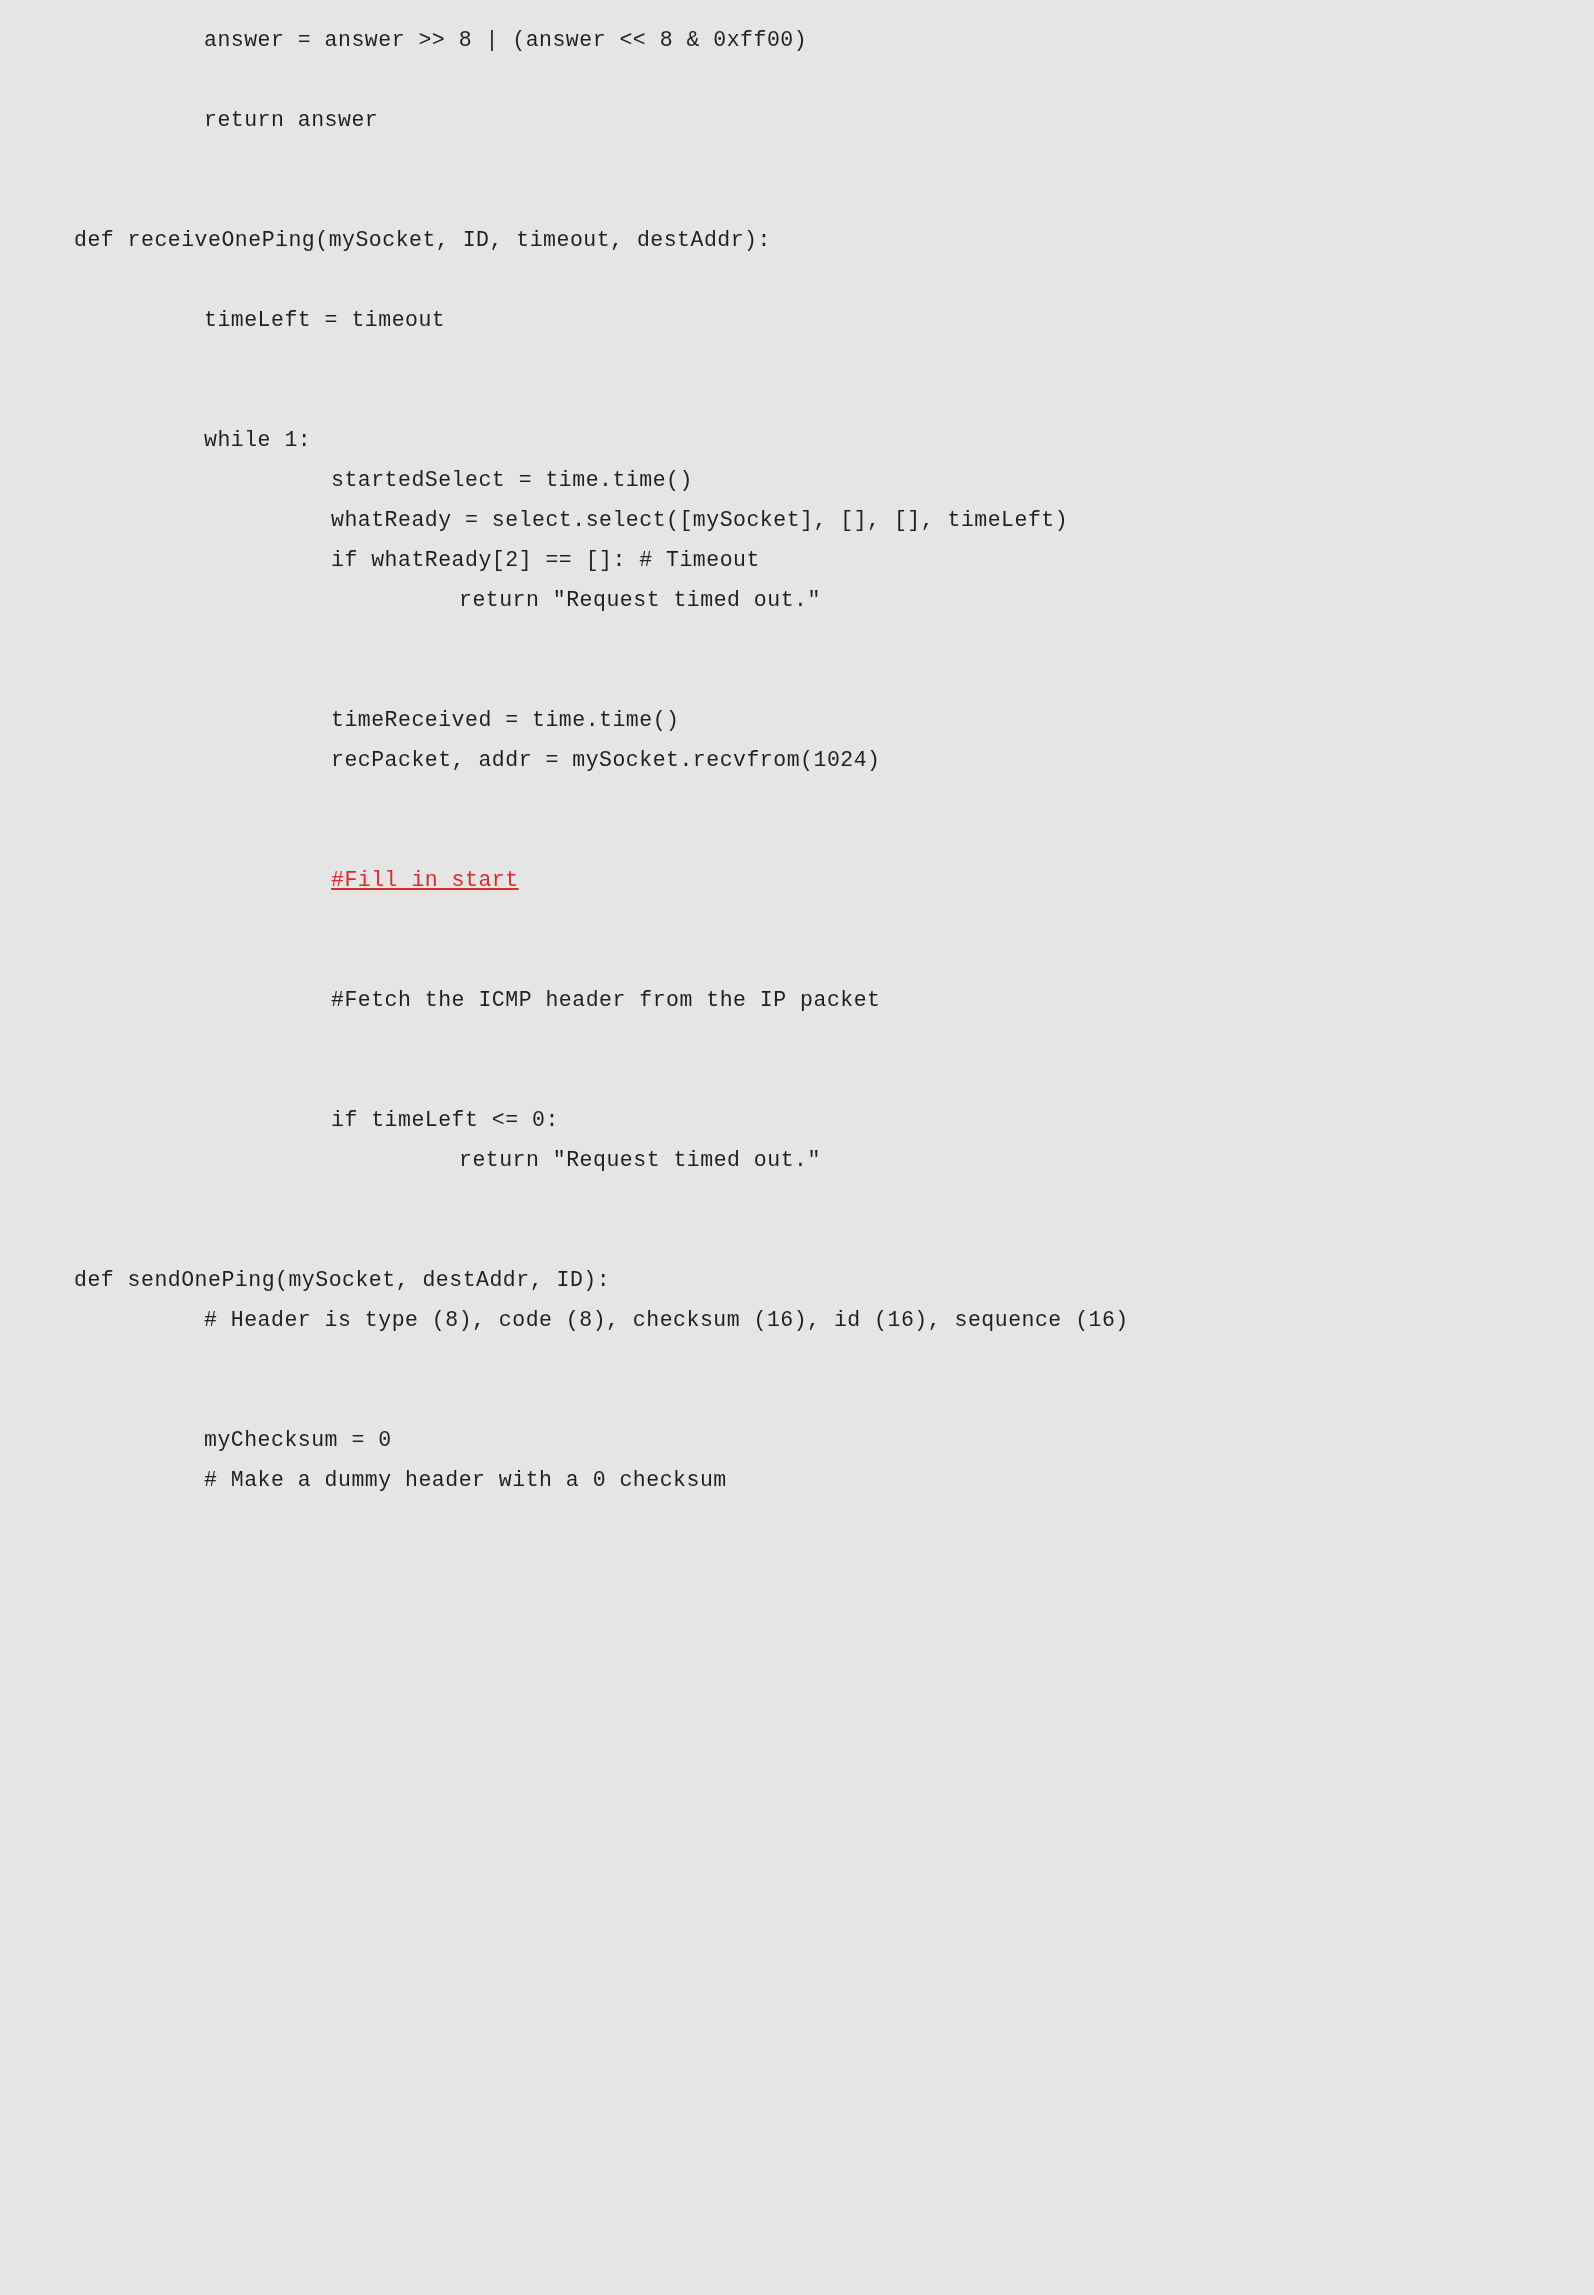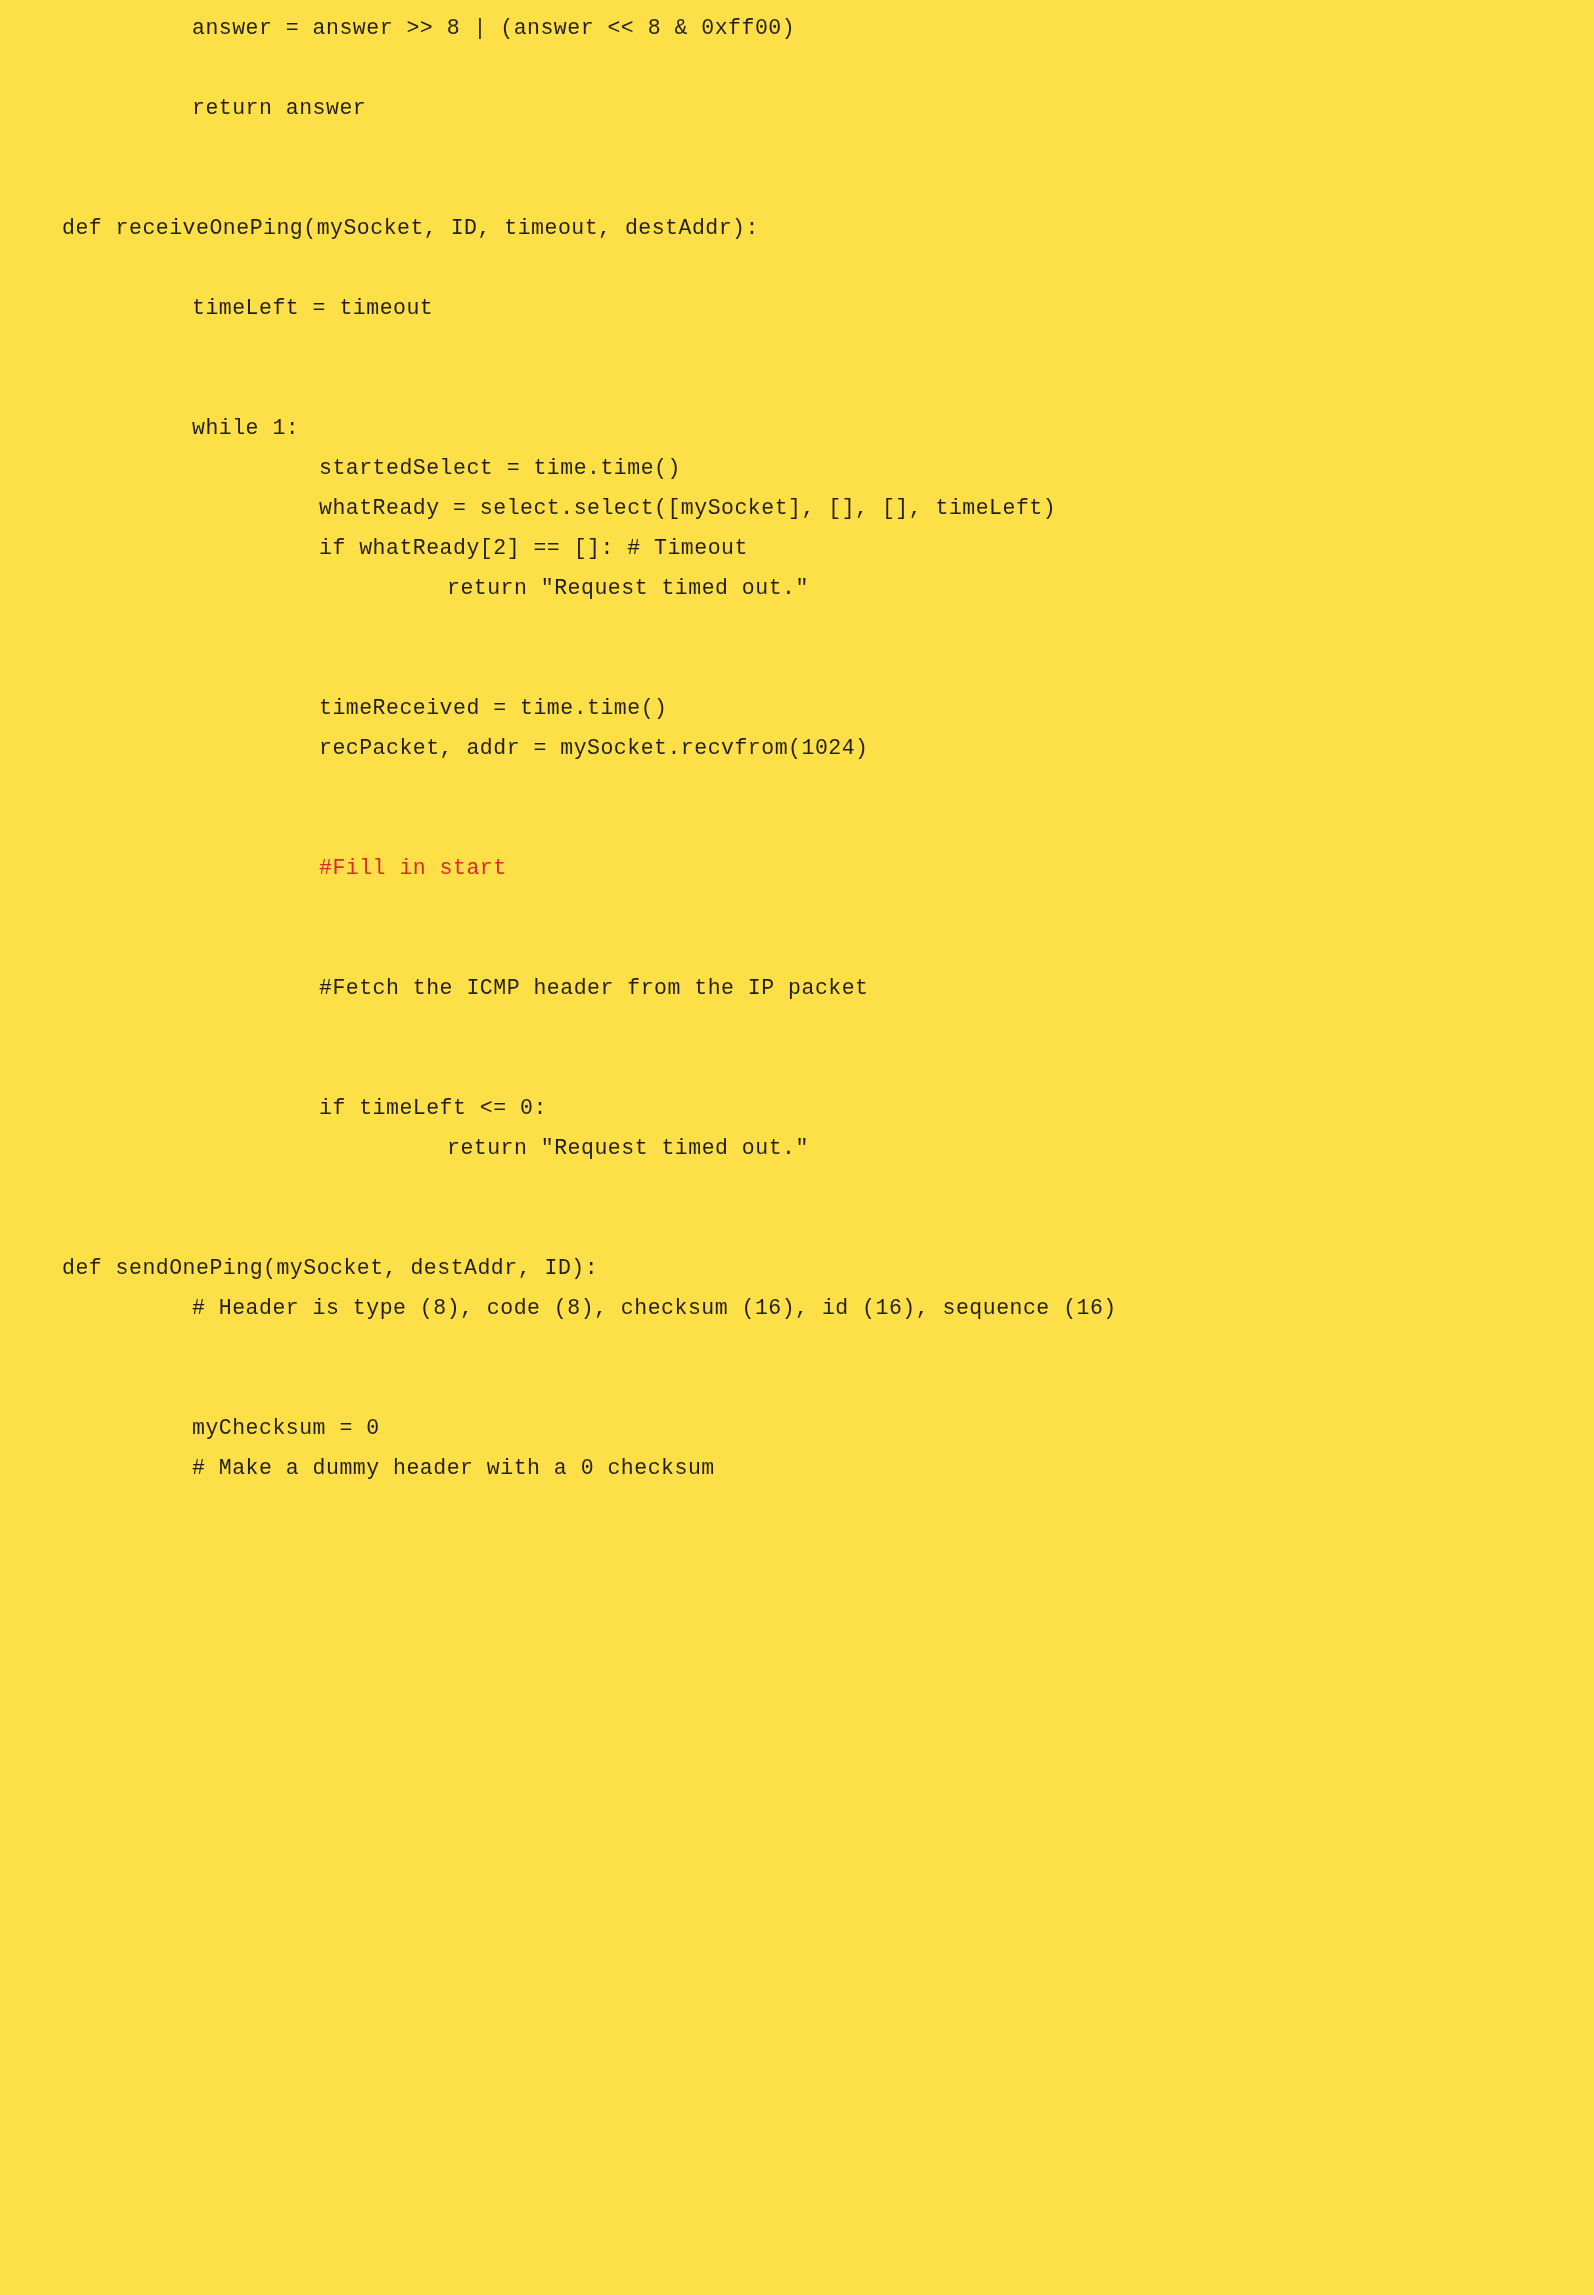--- a/index.html
+++ b/index.html
@@ -7,24 +7,24 @@
     padding: 0;
     background: #ffffff;
   }
   body {
     width: 1595px;
     font-family: "Liberation Mono", "DejaVu Sans Mono", monospace;
   }
   #page {
     width: 1595px;
     min-height: 2295px;
-    background: #fde047;
+    background: #e5e5e5;
     position: relative;
     box-sizing: border-box;
-    padding: 0;
+    padding: 12px;
   }
   .code-block {
     padding-top: 8.4px;
   }
   .line {
     font-family: "Liberation Mono", "DejaVu Sans Mono", monospace;
     font-size: 21.5px;
     line-height: 1.0;
     color: #231f20;
     white-space: pre;
@@ -33,20 +33,21 @@
     margin: 0;
     height: 40px;
     display: flex;
     align-items: center;
   }
   .line.blank {
     height: 40px;
   }
   .line.red {
     color: #d92b2b;
+    text-decoration: underline;
   }
   .indent0 { padding-left: 62px; }
   .indent1 { padding-left: 192px; }
   .indent2 { padding-left: 319px; }
   .indent3 { padding-left: 447px; }
 </style>
 </head>
 <body>
 
 <div id="page">

